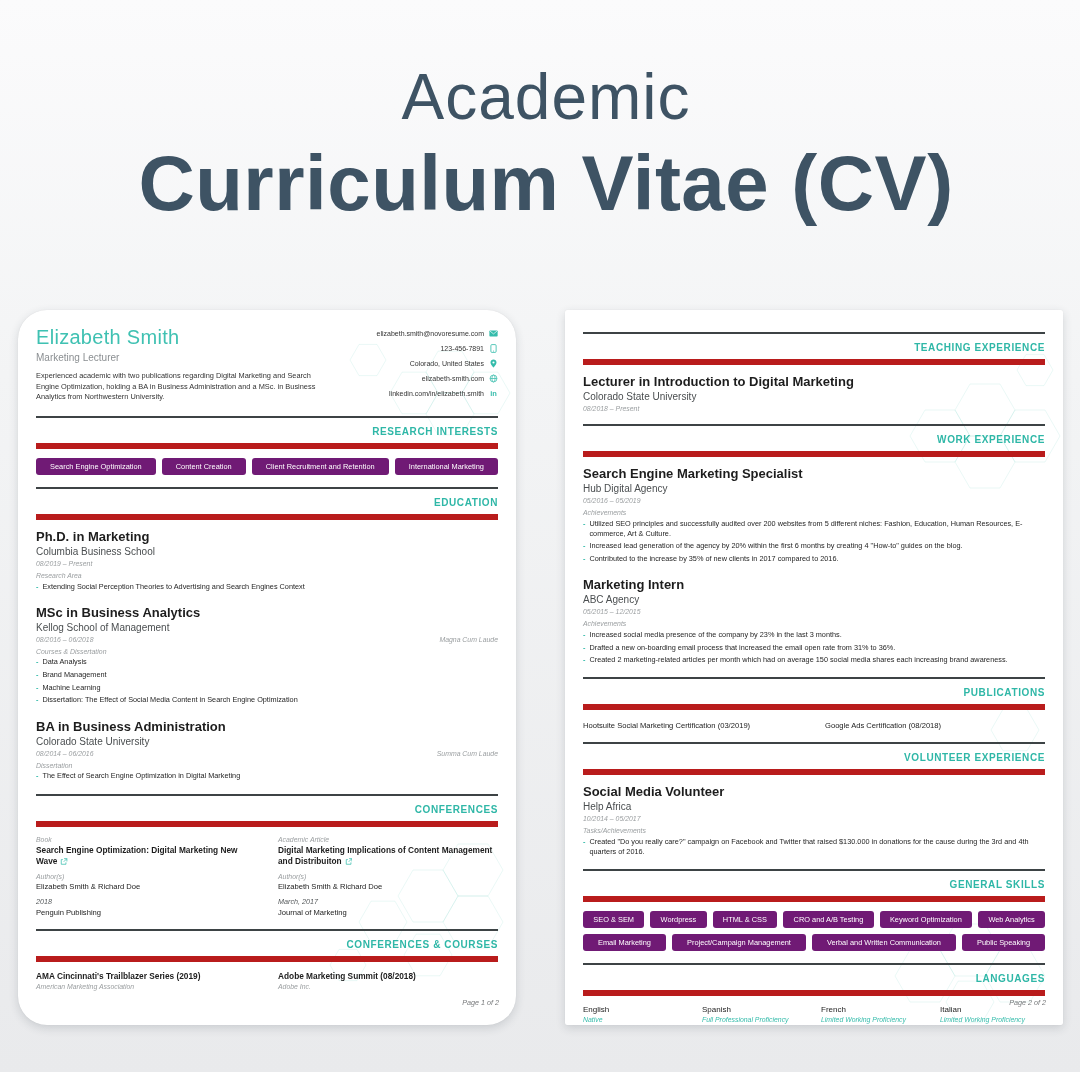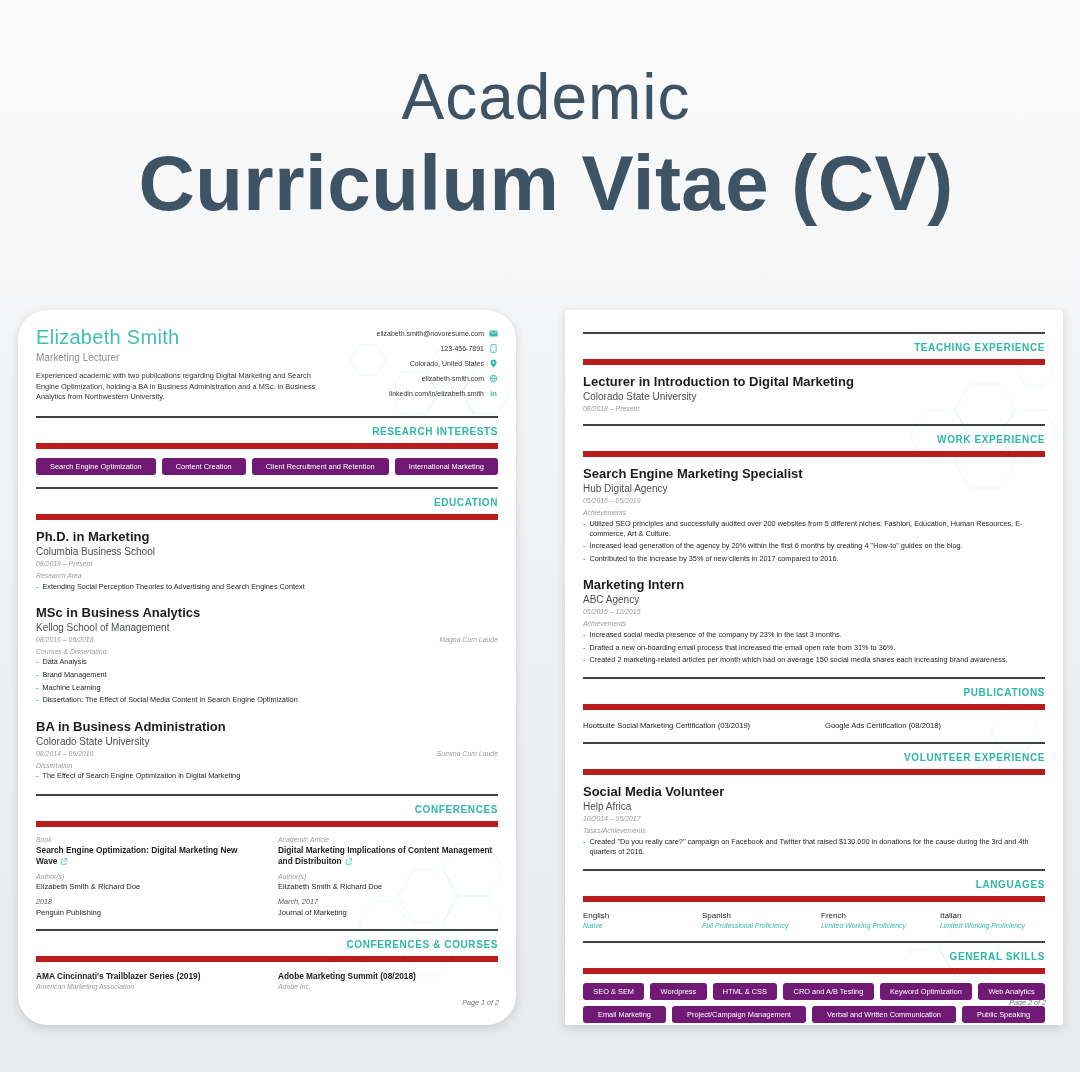--- a/index.html
+++ b/index.html
@@ -430,57 +430,57 @@
           <div class="bullet">
               <span class="dash">-</span>
               <span>Created "Do you really care?" campaign on Facebook and Twitter that raised $130.000 in donations for the cause during the 3rd and 4th quarters of 2016.</span>
             </div>
         </div>
       </div>
     </div>
 
     <div>
       <div class="rule-heading">
-        <span>LANGUAGES</span>
-      </div>
-      <div class="langs">
-        <div>
-          <div class="lang-name">English</div>
-          <div class="lang-level">Native</div>
-        </div>
-        <div>
-          <div class="lang-name">Spanish</div>
-          <div class="lang-level">Full Professional Proficiency</div>
-        </div>
-        <div>
-          <div class="lang-name">French</div>
-          <div class="lang-level">Limited Working Proficiency</div>
-        </div>
-        <div>
-          <div class="lang-name">Italian</div>
-          <div class="lang-level">Limited Working Proficiency</div>
-        </div>
-      </div>
-    </div>
-
-    <div>
-      <div class="rule-heading">
         <span>GENERAL SKILLS</span>
       </div>
       <div class="tags">
         <span class="tag">SEO &amp; SEM</span>
         <span class="tag">Wordpress</span>
         <span class="tag">HTML &amp; CSS</span>
         <span class="tag">CRO and A/B Testing</span>
         <span class="tag">Keyword Optimization</span>
         <span class="tag">Web Analytics</span>
       </div>
       <div class="tags">
         <span class="tag">Email Marketing</span>
         <span class="tag">Project/Campaign Management</span>
         <span class="tag">Verbal and Written Communication</span>
         <span class="tag">Public Speaking</span>
       </div>
     </div>
 
+    <div>
+      <div class="rule-heading">
+        <span>LANGUAGES</span>
+      </div>
+      <div class="langs">
+        <div>
+          <div class="lang-name">English</div>
+          <div class="lang-level">Native</div>
+        </div>
+        <div>
+          <div class="lang-name">Spanish</div>
+          <div class="lang-level">Full Professional Proficiency</div>
+        </div>
+        <div>
+          <div class="lang-name">French</div>
+          <div class="lang-level">Limited Working Proficiency</div>
+        </div>
+        <div>
+          <div class="lang-name">Italian</div>
+          <div class="lang-level">Limited Working Proficiency</div>
+        </div>
+      </div>
+    </div>
+
   </div>
   <div class="page-footer">Page 2 of 2</div>
 </div>
 
 </body></html>

